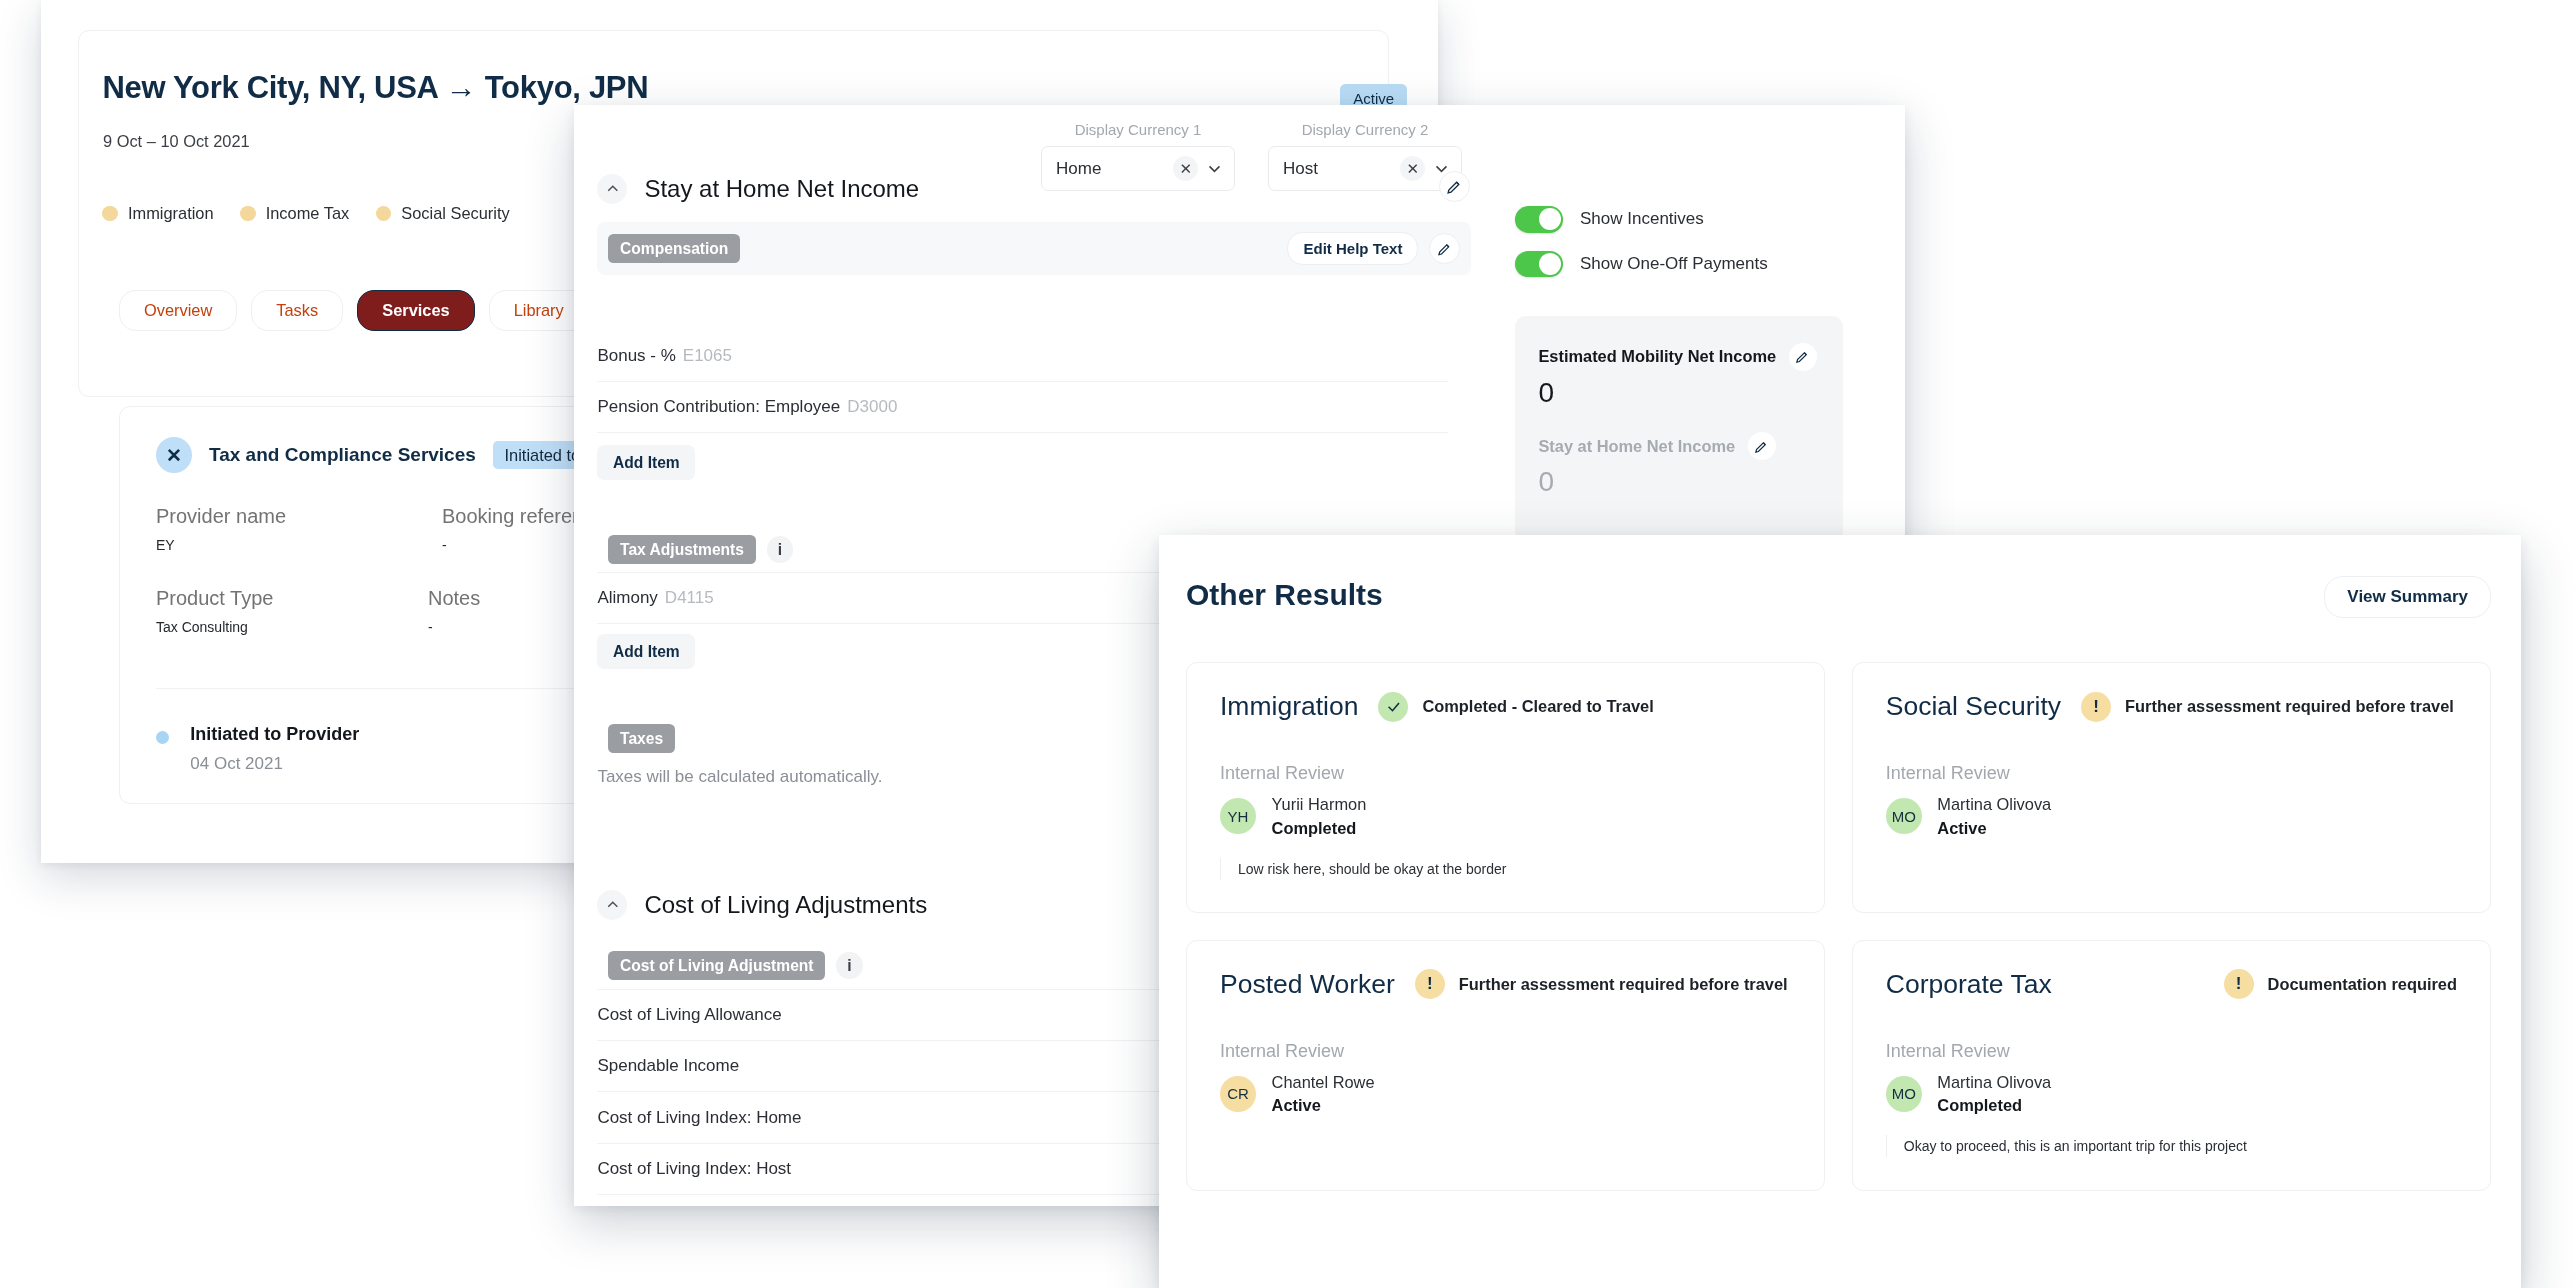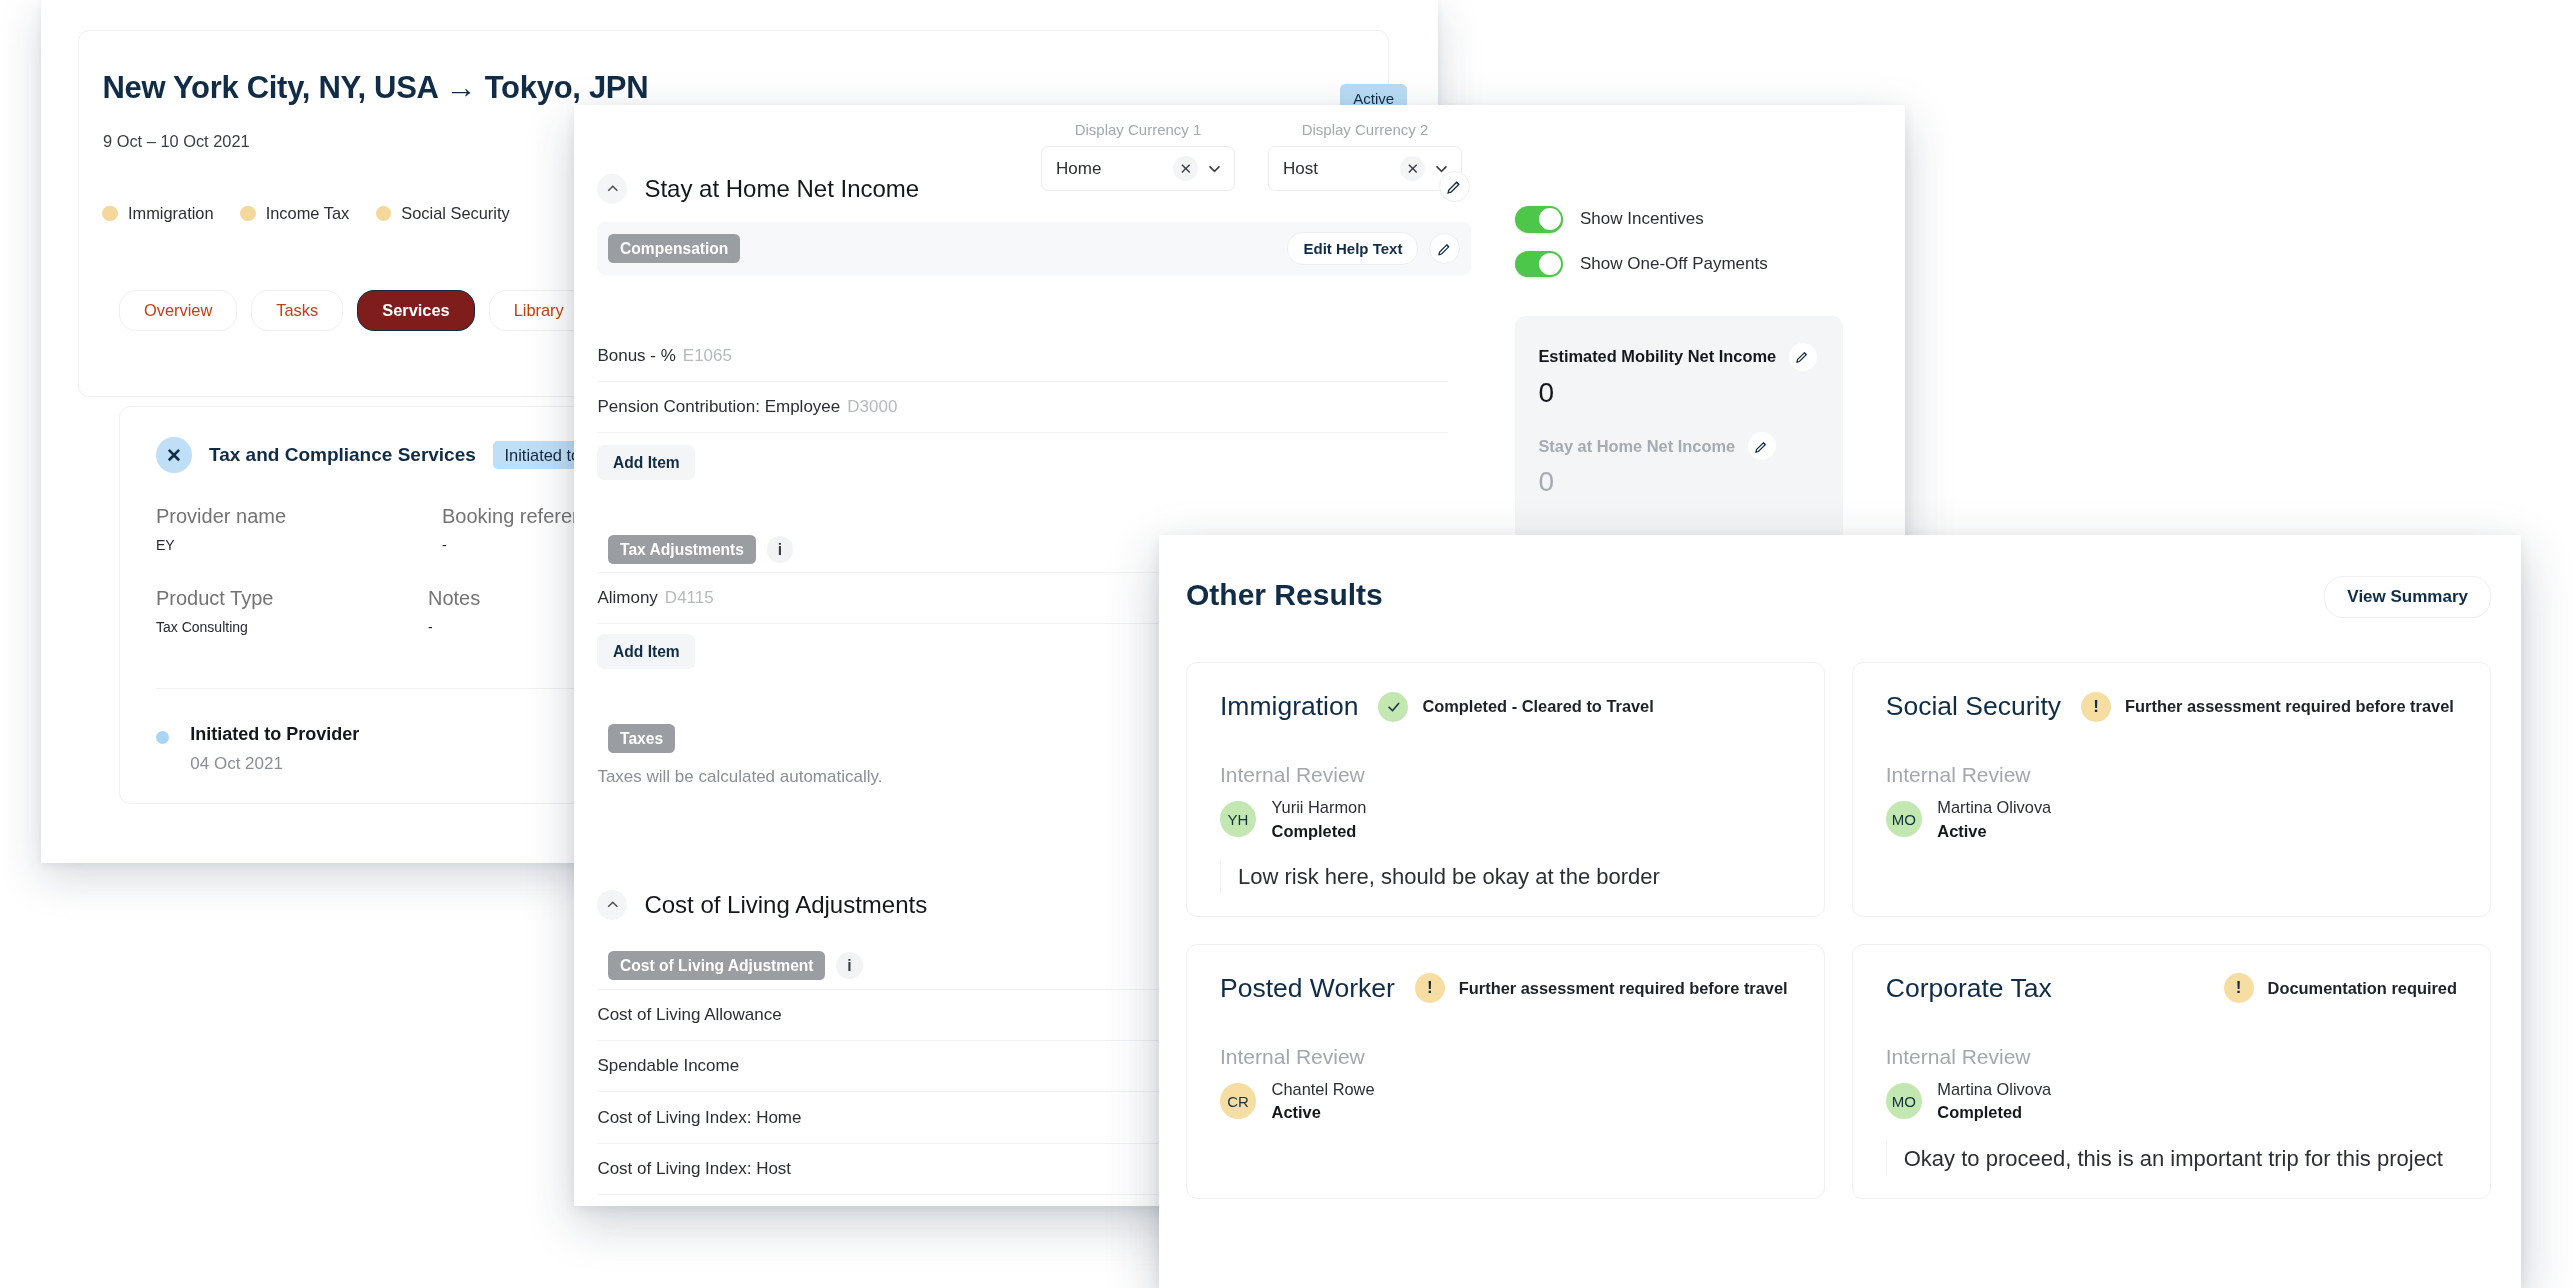--- a/index.html
+++ b/index.html
@@ -176,32 +176,32 @@
   .res-card-title { font-size:26.5px; color:#102c46; white-space:nowrap; }
   .status-badge { display:flex; align-items:center; gap:14px; }
   .status-icon {
     width:30px; height:30px; border-radius:50%; flex:none;
     display:flex; align-items:center; justify-content:center;
     font-size:17px; font-weight:700; color:#102c46;
   }
   .status-icon.ok { background:#c3e7b0; }
   .status-icon.warn { background:#f6dda1; }
   .status-text { font-size:16.4px; font-weight:700; color:#1d2228; white-space:nowrap; }
-  .res-review-label { font-size:21px; color:#a3a8ae; margin-top:41px; }
+  .res-review-label { font-size:18px; color:#a3a8ae; margin-top:41px; }
   .reviewer { display:flex; align-items:center; gap:15.6px; margin-top:11px; }
   .avatar {
     width:36px; height:36px; border-radius:50%; flex:none;
     display:flex; align-items:center; justify-content:center;
     font-size:15px; color:#13303f;
   }
   .avatar.green { background:#c3e7b0; }
   .avatar.yellow { background:#f6dda1; }
   .reviewer-name { font-size:16.4px; color:#2b2f35; }
   .reviewer-state { font-size:16.4px; font-weight:700; color:#14181d; margin-top:4.7px; }
-  .note { margin-top:20px; border-left:1.6px solid #eceef0; padding:3.1px 0 3.1px 17px; font-size:22px; color:#2b2f35; }
+  .note { margin-top:20px; border-left:1.6px solid #eceef0; padding:3.1px 0 3.1px 17px; font-size:14px; color:#2b2f35; }
 </style>
 </head>
 <body>
 
 <div class="stage">
 
   <div id="panel-trip">
     <div class="trip-inner">
 
       <div class="trip-card">

